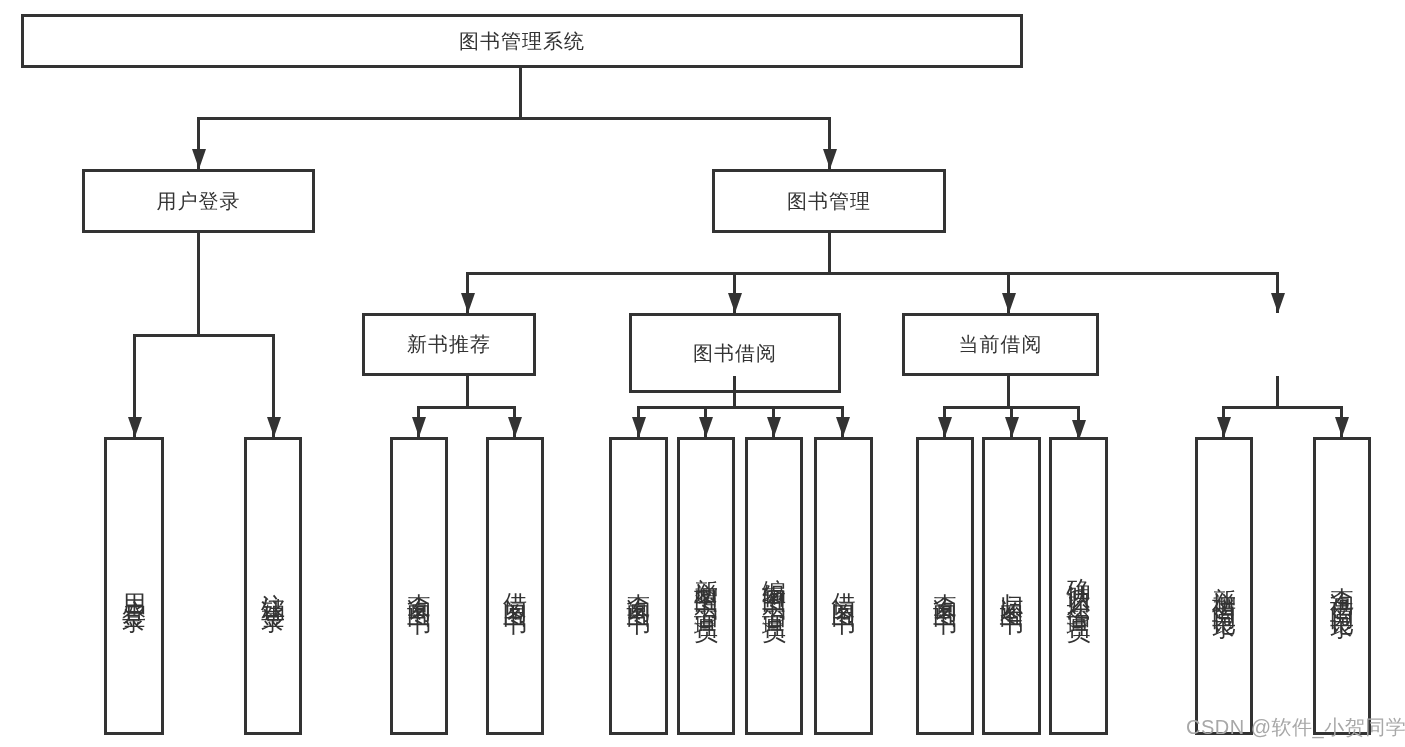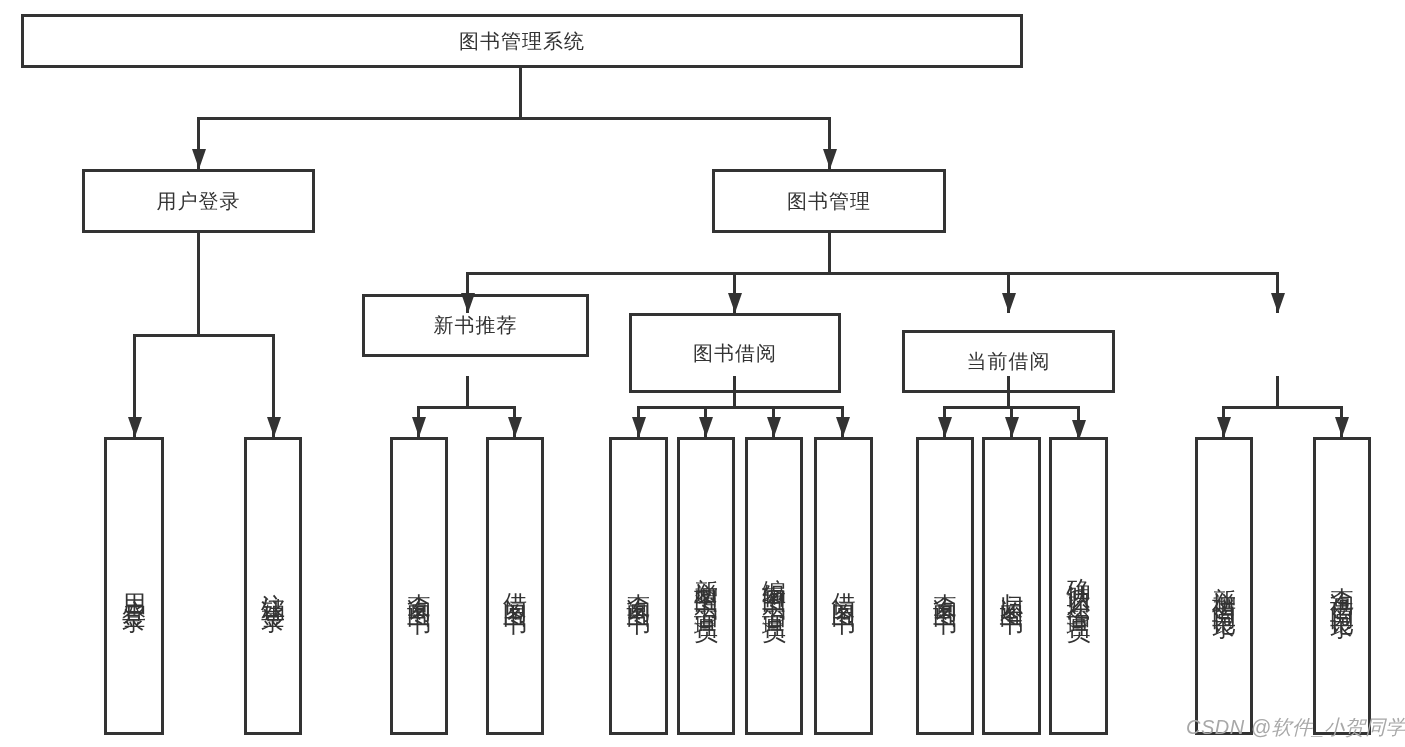--- a/index.html
+++ b/index.html
@@ -20,46 +20,46 @@
   .vline { position:absolute; width:3px; background:#333333; }
   .hline { position:absolute; height:3px; background:#333333; }
   .drop  { position:absolute; width:3px; background:#333333; }
   .drop::after {
     content:""; position:absolute; bottom:0; left:-5.5px; width:0; height:0;
     border-left:7px solid transparent; border-right:7px solid transparent;
     border-top:20px solid #333333;
   }
   .watermark {
     position:absolute; left:1186px; top:714px; font-size:20px; color:#a8a8a8;
-    white-space:nowrap; letter-spacing:0.5px; z-index:5;font-style:italic;
+    white-space:nowrap; letter-spacing:0.5px; z-index:5;
   }
 </style>
 </head>
 <body>
 
 <div class="canvas">
 
   <div class="node" style="left:21px;top:14px;width:1002px;height:54px">
     <span class="h-label">图书管理系统</span>
   </div>
 
   <div class="node" style="left:82px;top:169px;width:233px;height:64px">
     <span class="h-label">用户登录</span>
   </div>
   <div class="node" style="left:712px;top:169px;width:234px;height:64px">
     <span class="h-label">图书管理</span>
   </div>
 
-  <div class="node" style="left:362px;top:294px;width:227px;height:63px">
+  <div class="node" style="left:362px;top:313px;width:174px;height:63px">
     <span class="h-label">新书推荐</span>
   </div>
   <div class="node" style="left:629px;top:313px;width:212px;height:80px">
     <span class="h-label">图书借阅</span>
   </div>
-  <div class="node" style="left:902px;top:330px;width:213px;height:63px">
+  <div class="node" style="left:902px;top:313px;width:197px;height:63px">
     <span class="h-label">当前借阅</span>
   </div>
 
   <div class="node" style="left:104px;top:437px;width:60px;height:298px">
     <span class="v-label">用户登录</span>
   </div>
   <div class="node" style="left:244px;top:437px;width:58px;height:298px">
     <span class="v-label">注销登录</span>
   </div>
 

